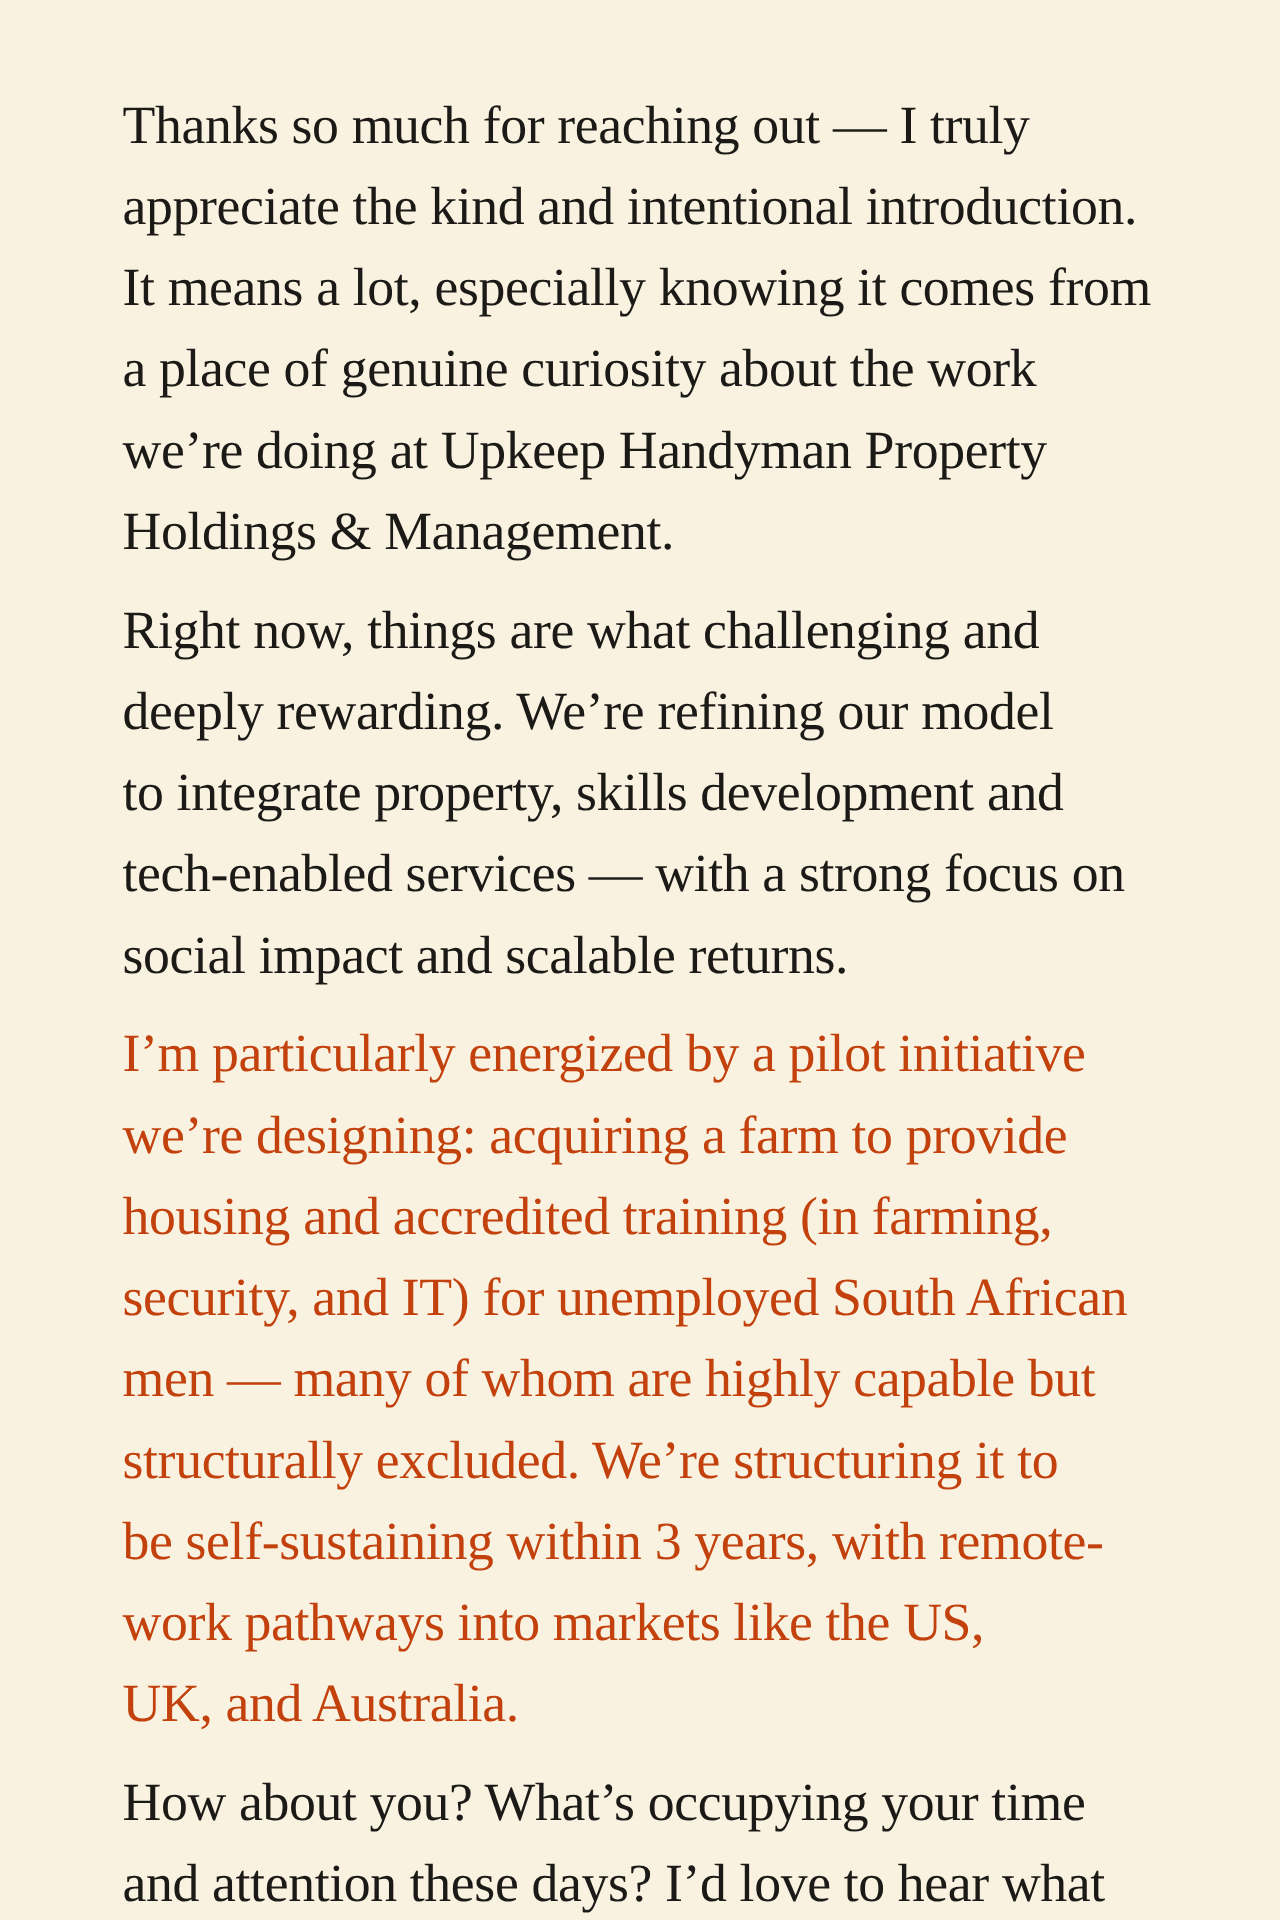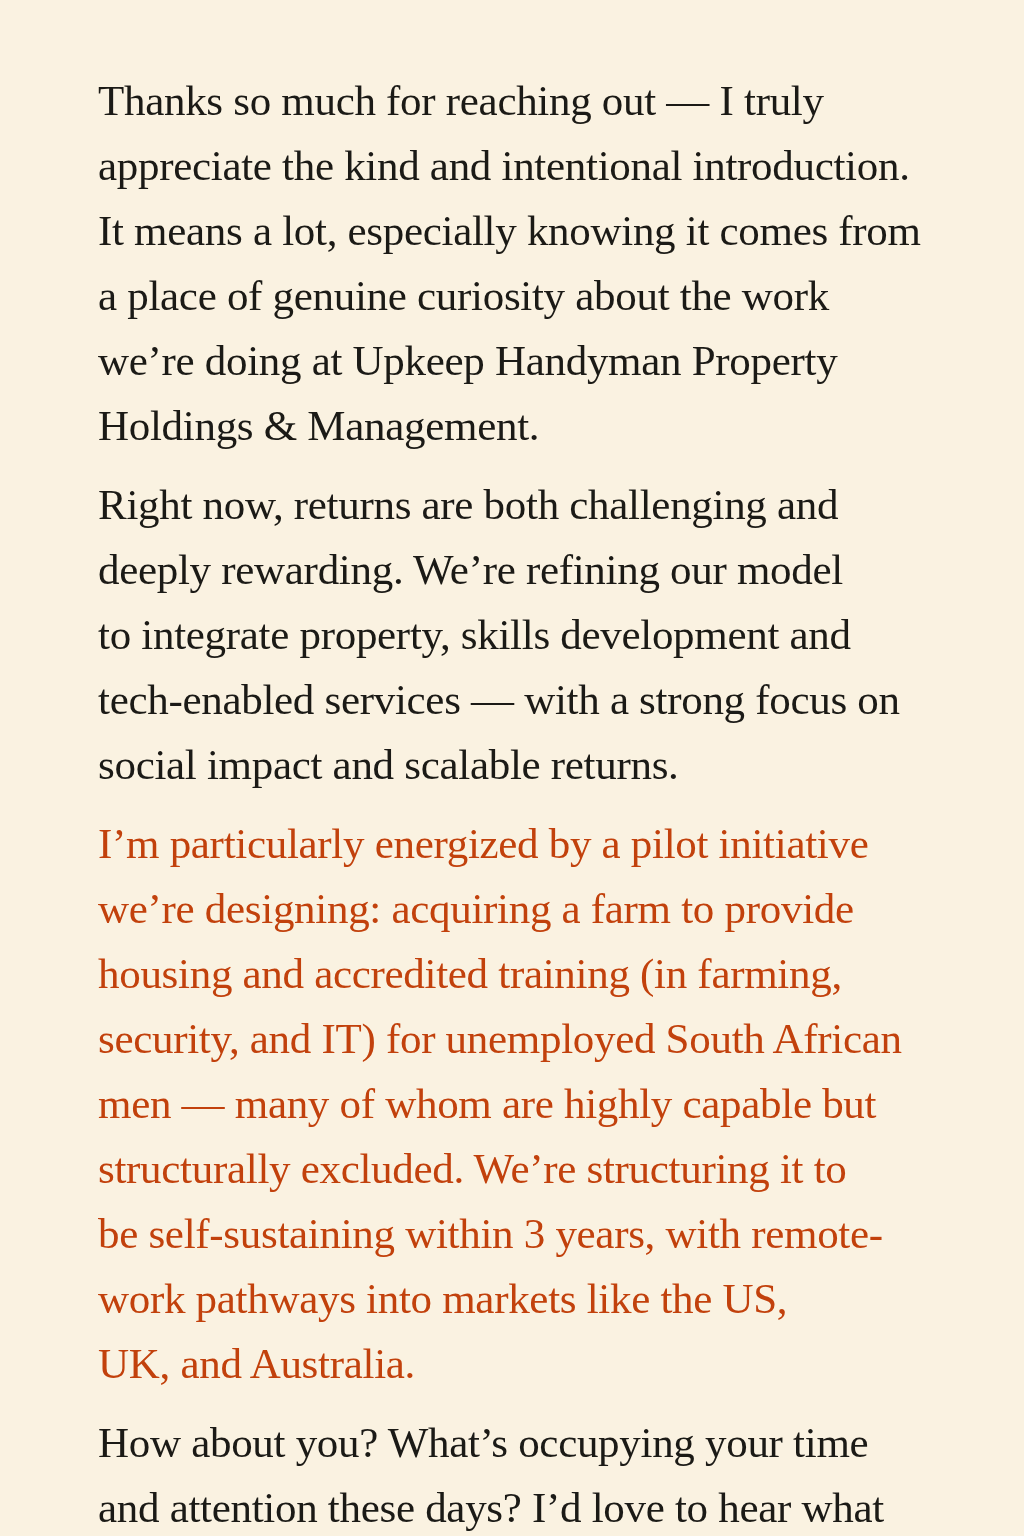--- a/index.html
+++ b/index.html
@@ -32,21 +32,21 @@
 </head>
 <body style="background: rgb(250, 242, 225);">
 
 <main class="page">
   <p class="para" style="color: rgb(27, 26, 22);">Thanks so much for reaching out — I truly
 appreciate the kind and intentional introduction.
 It means a lot, especially knowing it comes from
 a place of genuine curiosity about the work
 we’re doing at Upkeep Handyman Property
 Holdings &amp; Management.</p>
-  <p class="para" style="color: rgb(27, 26, 22);">Right now, returns are both challenging and
+  <p class="para" style="color: rgb(27, 26, 22);">Right now, things are what challenging and
 deeply rewarding. We’re refining our model
 to integrate property, skills development and
 tech-enabled services — with a strong focus on
 social impact and scalable returns.</p>
   <p class="para" style="color: #c2410c;">I’m particularly energized by a pilot initiative
 we’re designing: acquiring a farm to provide
 housing and accredited training (in farming,
 security, and IT) for unemployed South African
 men — many of whom are highly capable but
 structurally excluded. We’re structuring it to

